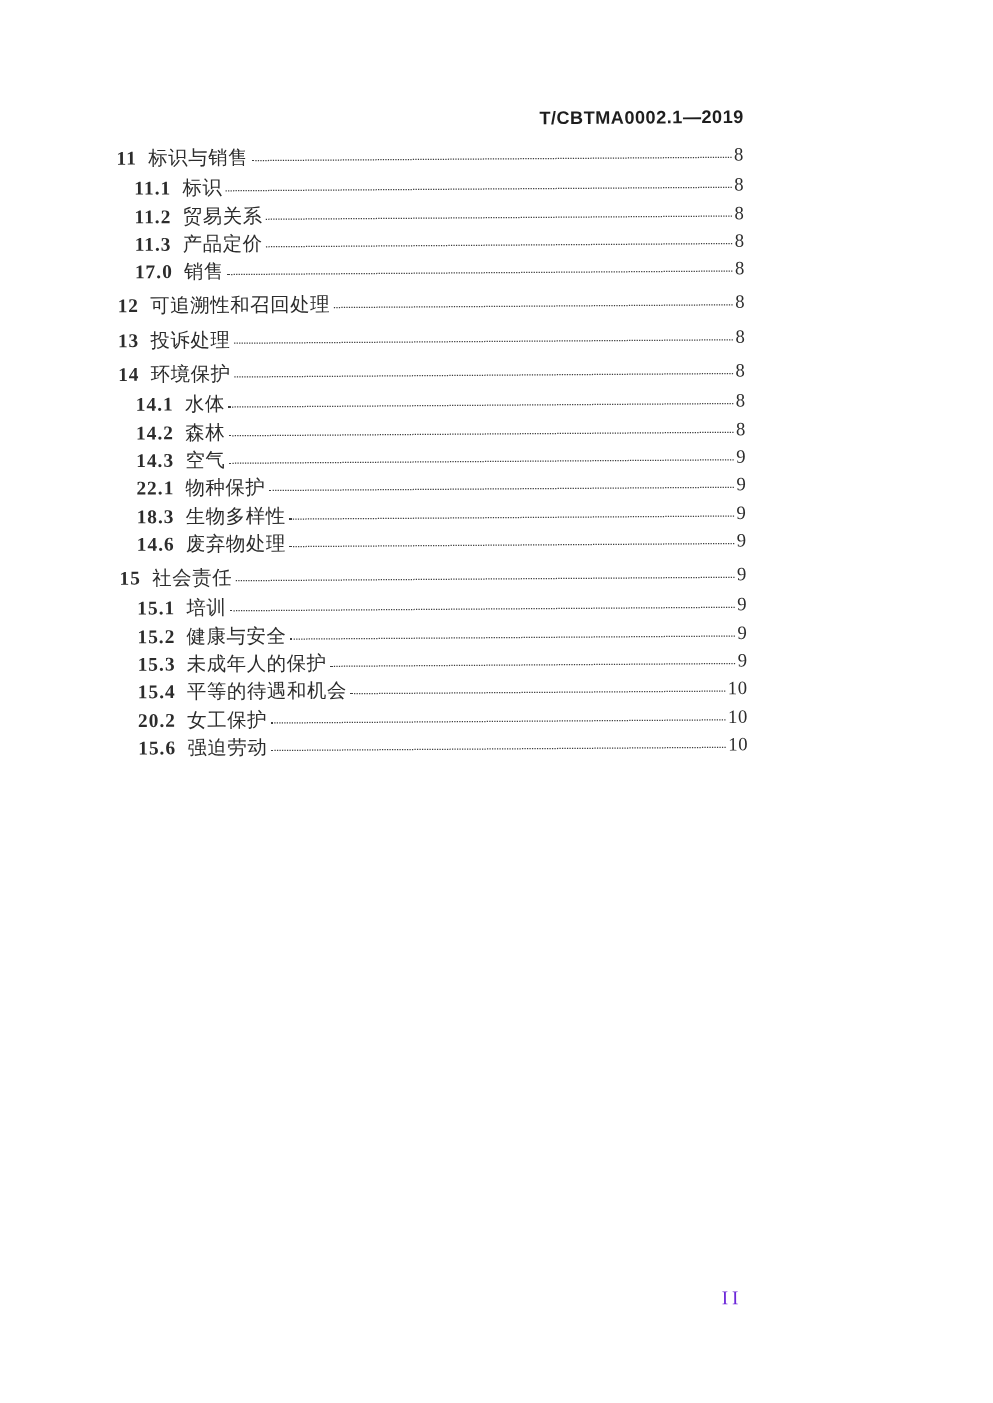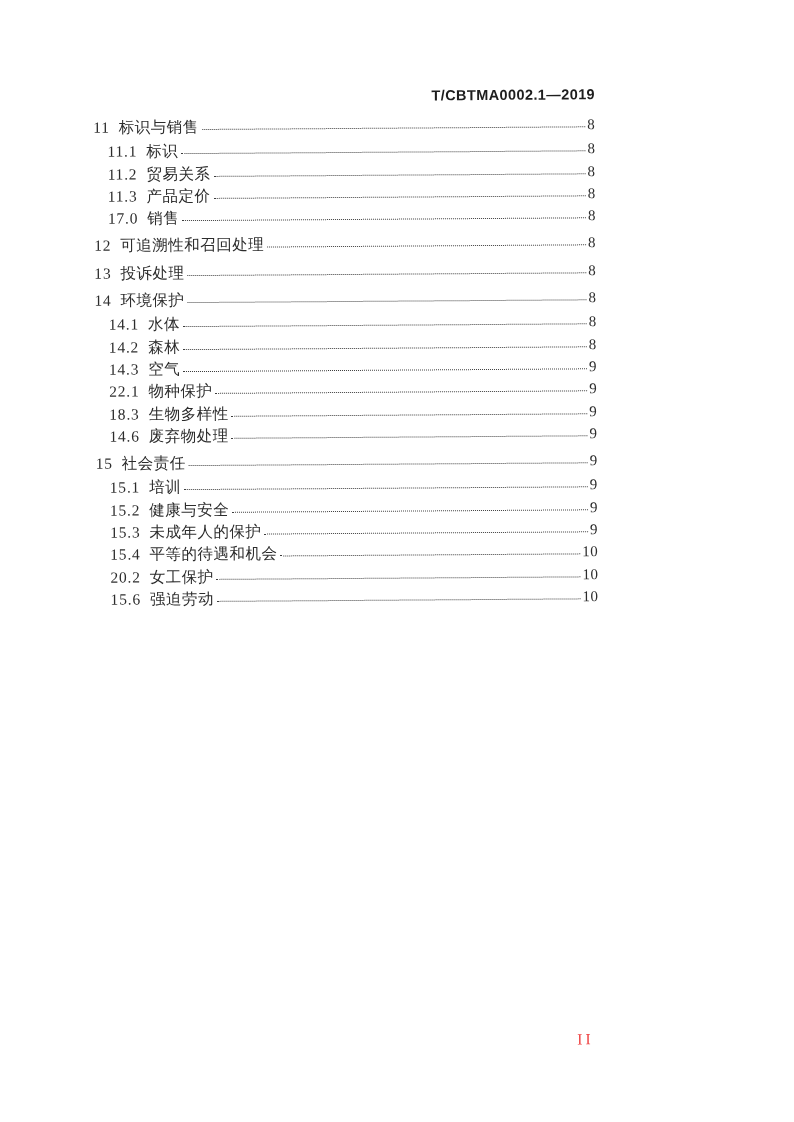--- a/index.html
+++ b/index.html
@@ -55,20 +55,21 @@
   .toc-row.lvl1 {
     margin-top: 5px;
     margin-bottom: 2px;
   }
   .toc-row.lvl2 {
     padding-left: 14px;
   }
   .toc-row .num {
     margin-right: 9px;
     letter-spacing: 0.8px;
+    font-weight: bold;
   }
   .toc-row .title {
     letter-spacing: 0.5px;
   }
   .toc-row .leader {
     flex: 1;
     min-width: 12px;
     border-bottom: 1.7px dotted #3d3d3d;
     margin: 0 2px 0 3px;
     position: relative;
@@ -77,21 +78,21 @@
   .toc-row .pg {
     font-size: 15px;
     letter-spacing: 0.5px;
   }
   .folio {
     position: absolute;
     top: 944px;
     right: 8px;
     font-size: 15.5px;
     letter-spacing: 3px;
-    color: #ef4444;
+    color: #6d28d9;
   }
 </style>
 </head>
 <body>
 
 <div class="sheet">
   <div class="content">
 
     <div class="header">
       <span class="std-num">T/CBTMA0002.1—2019</span>

